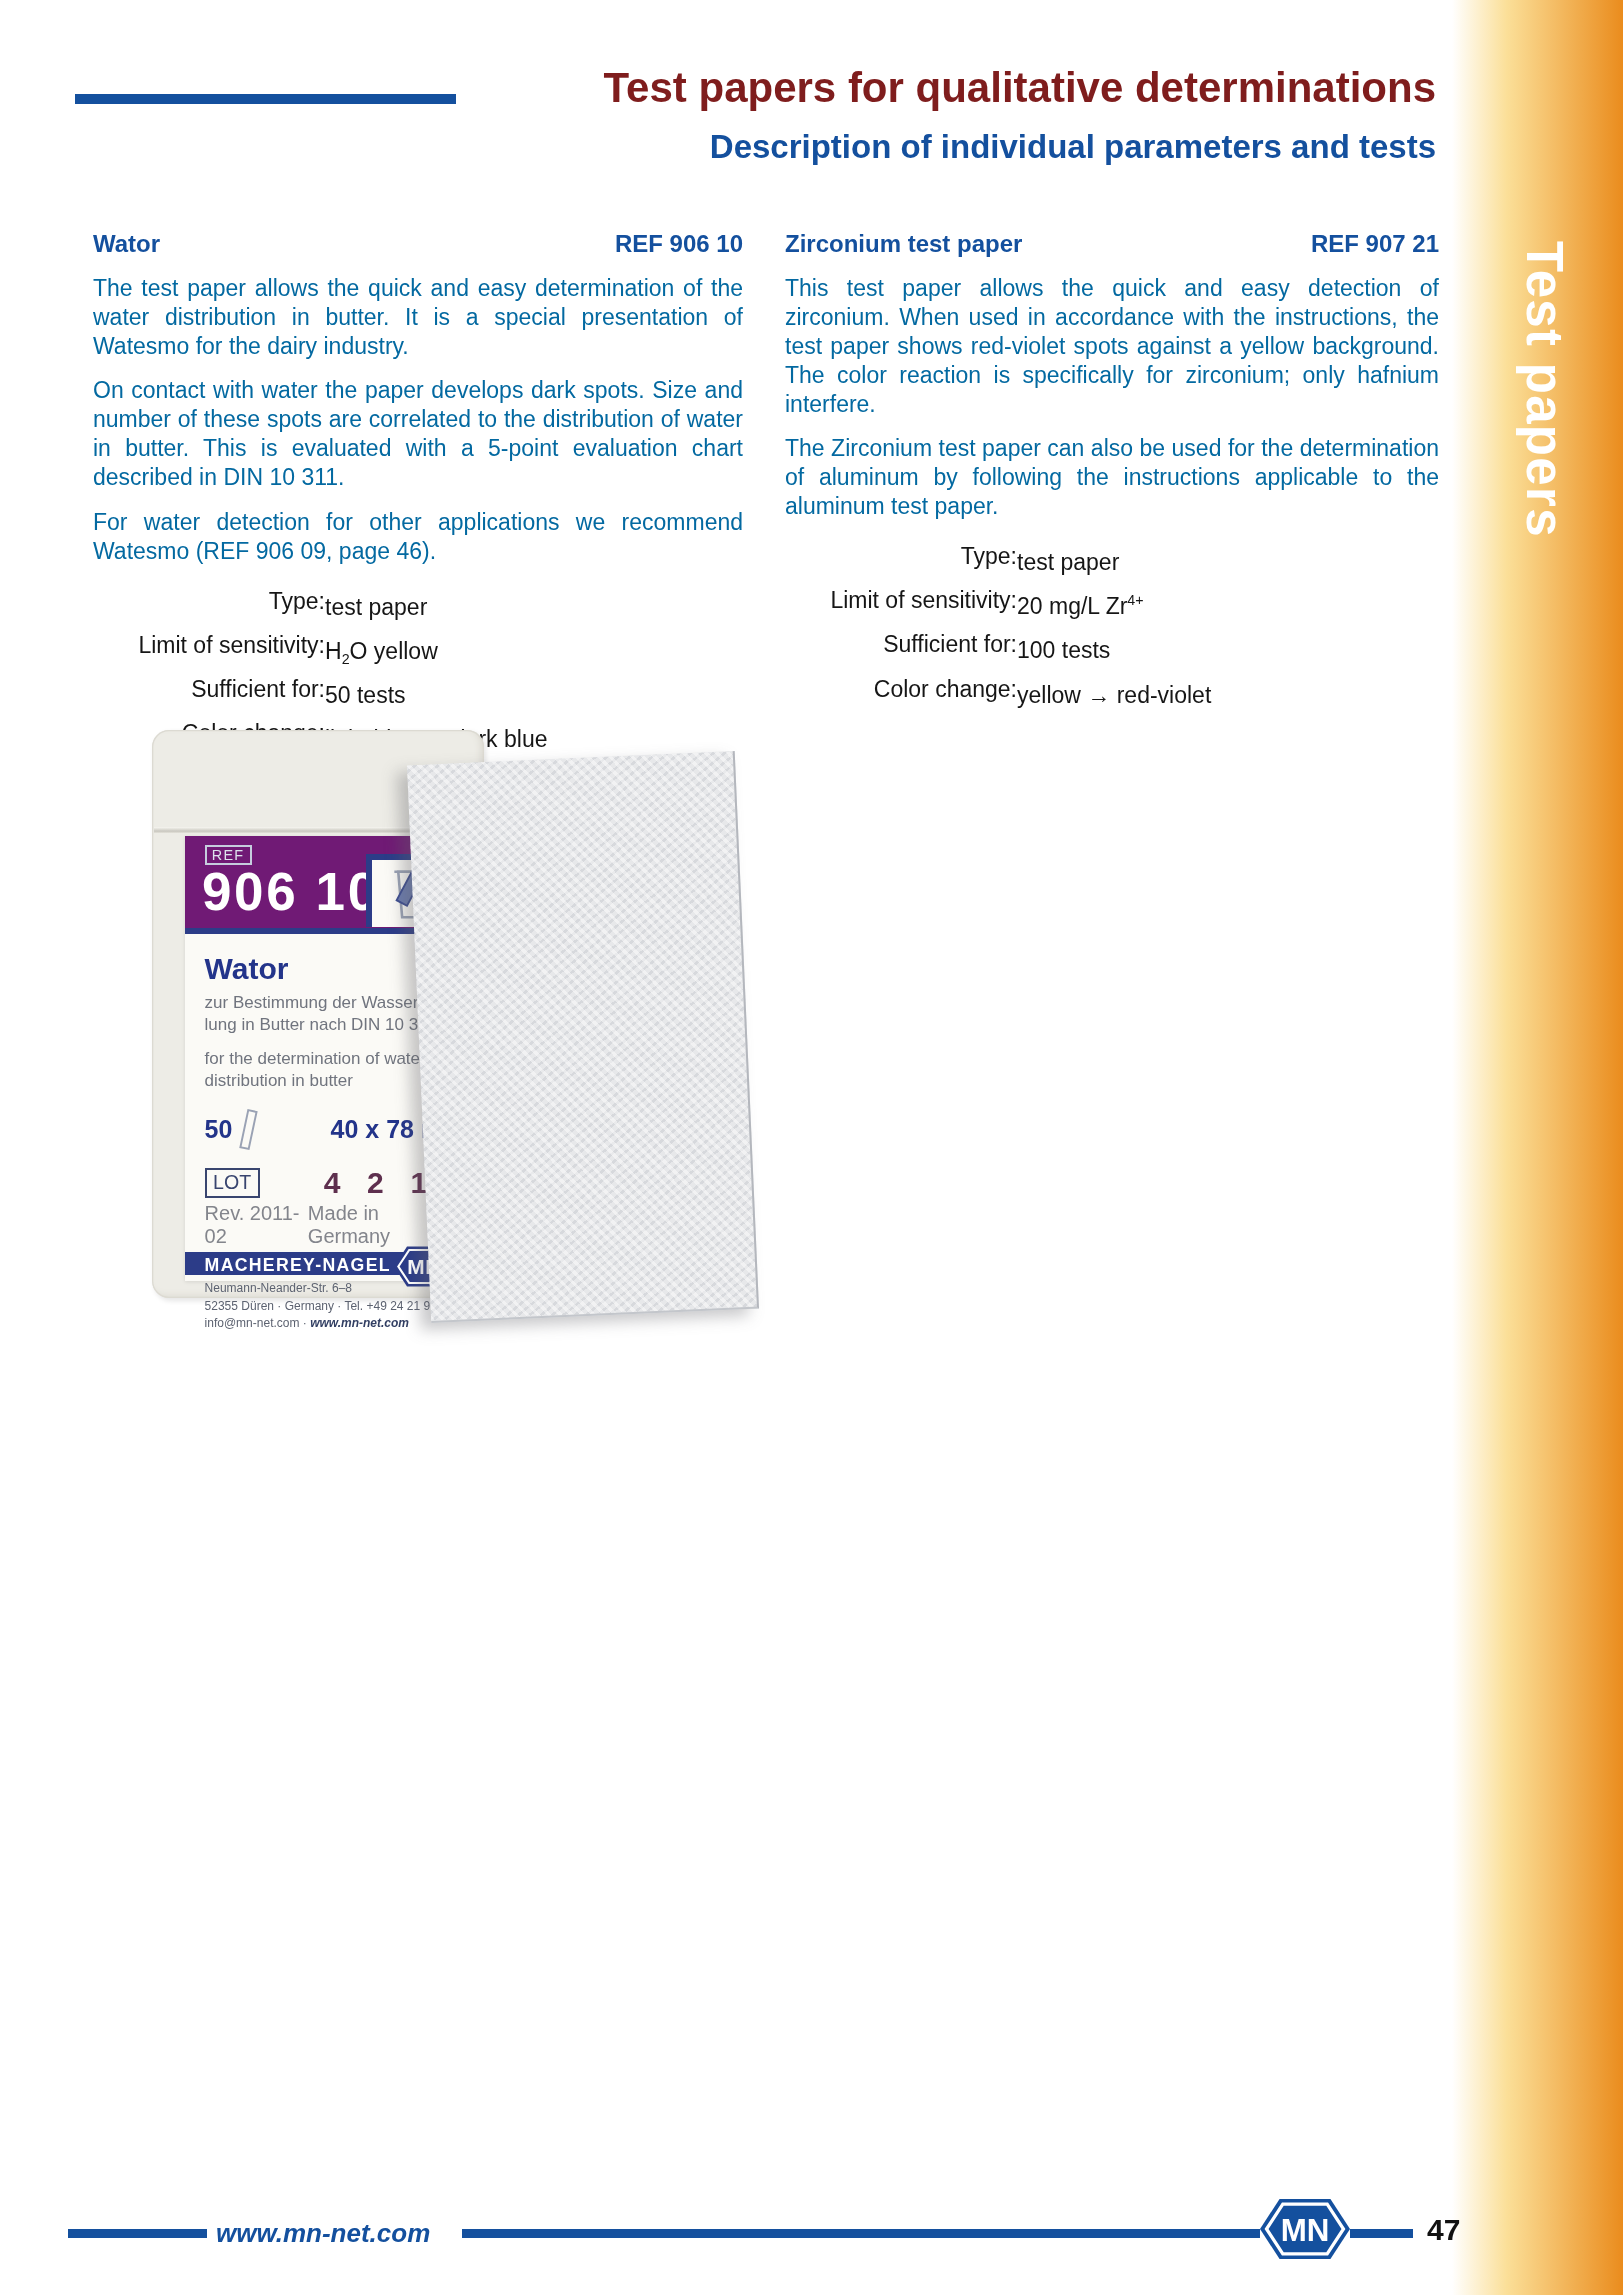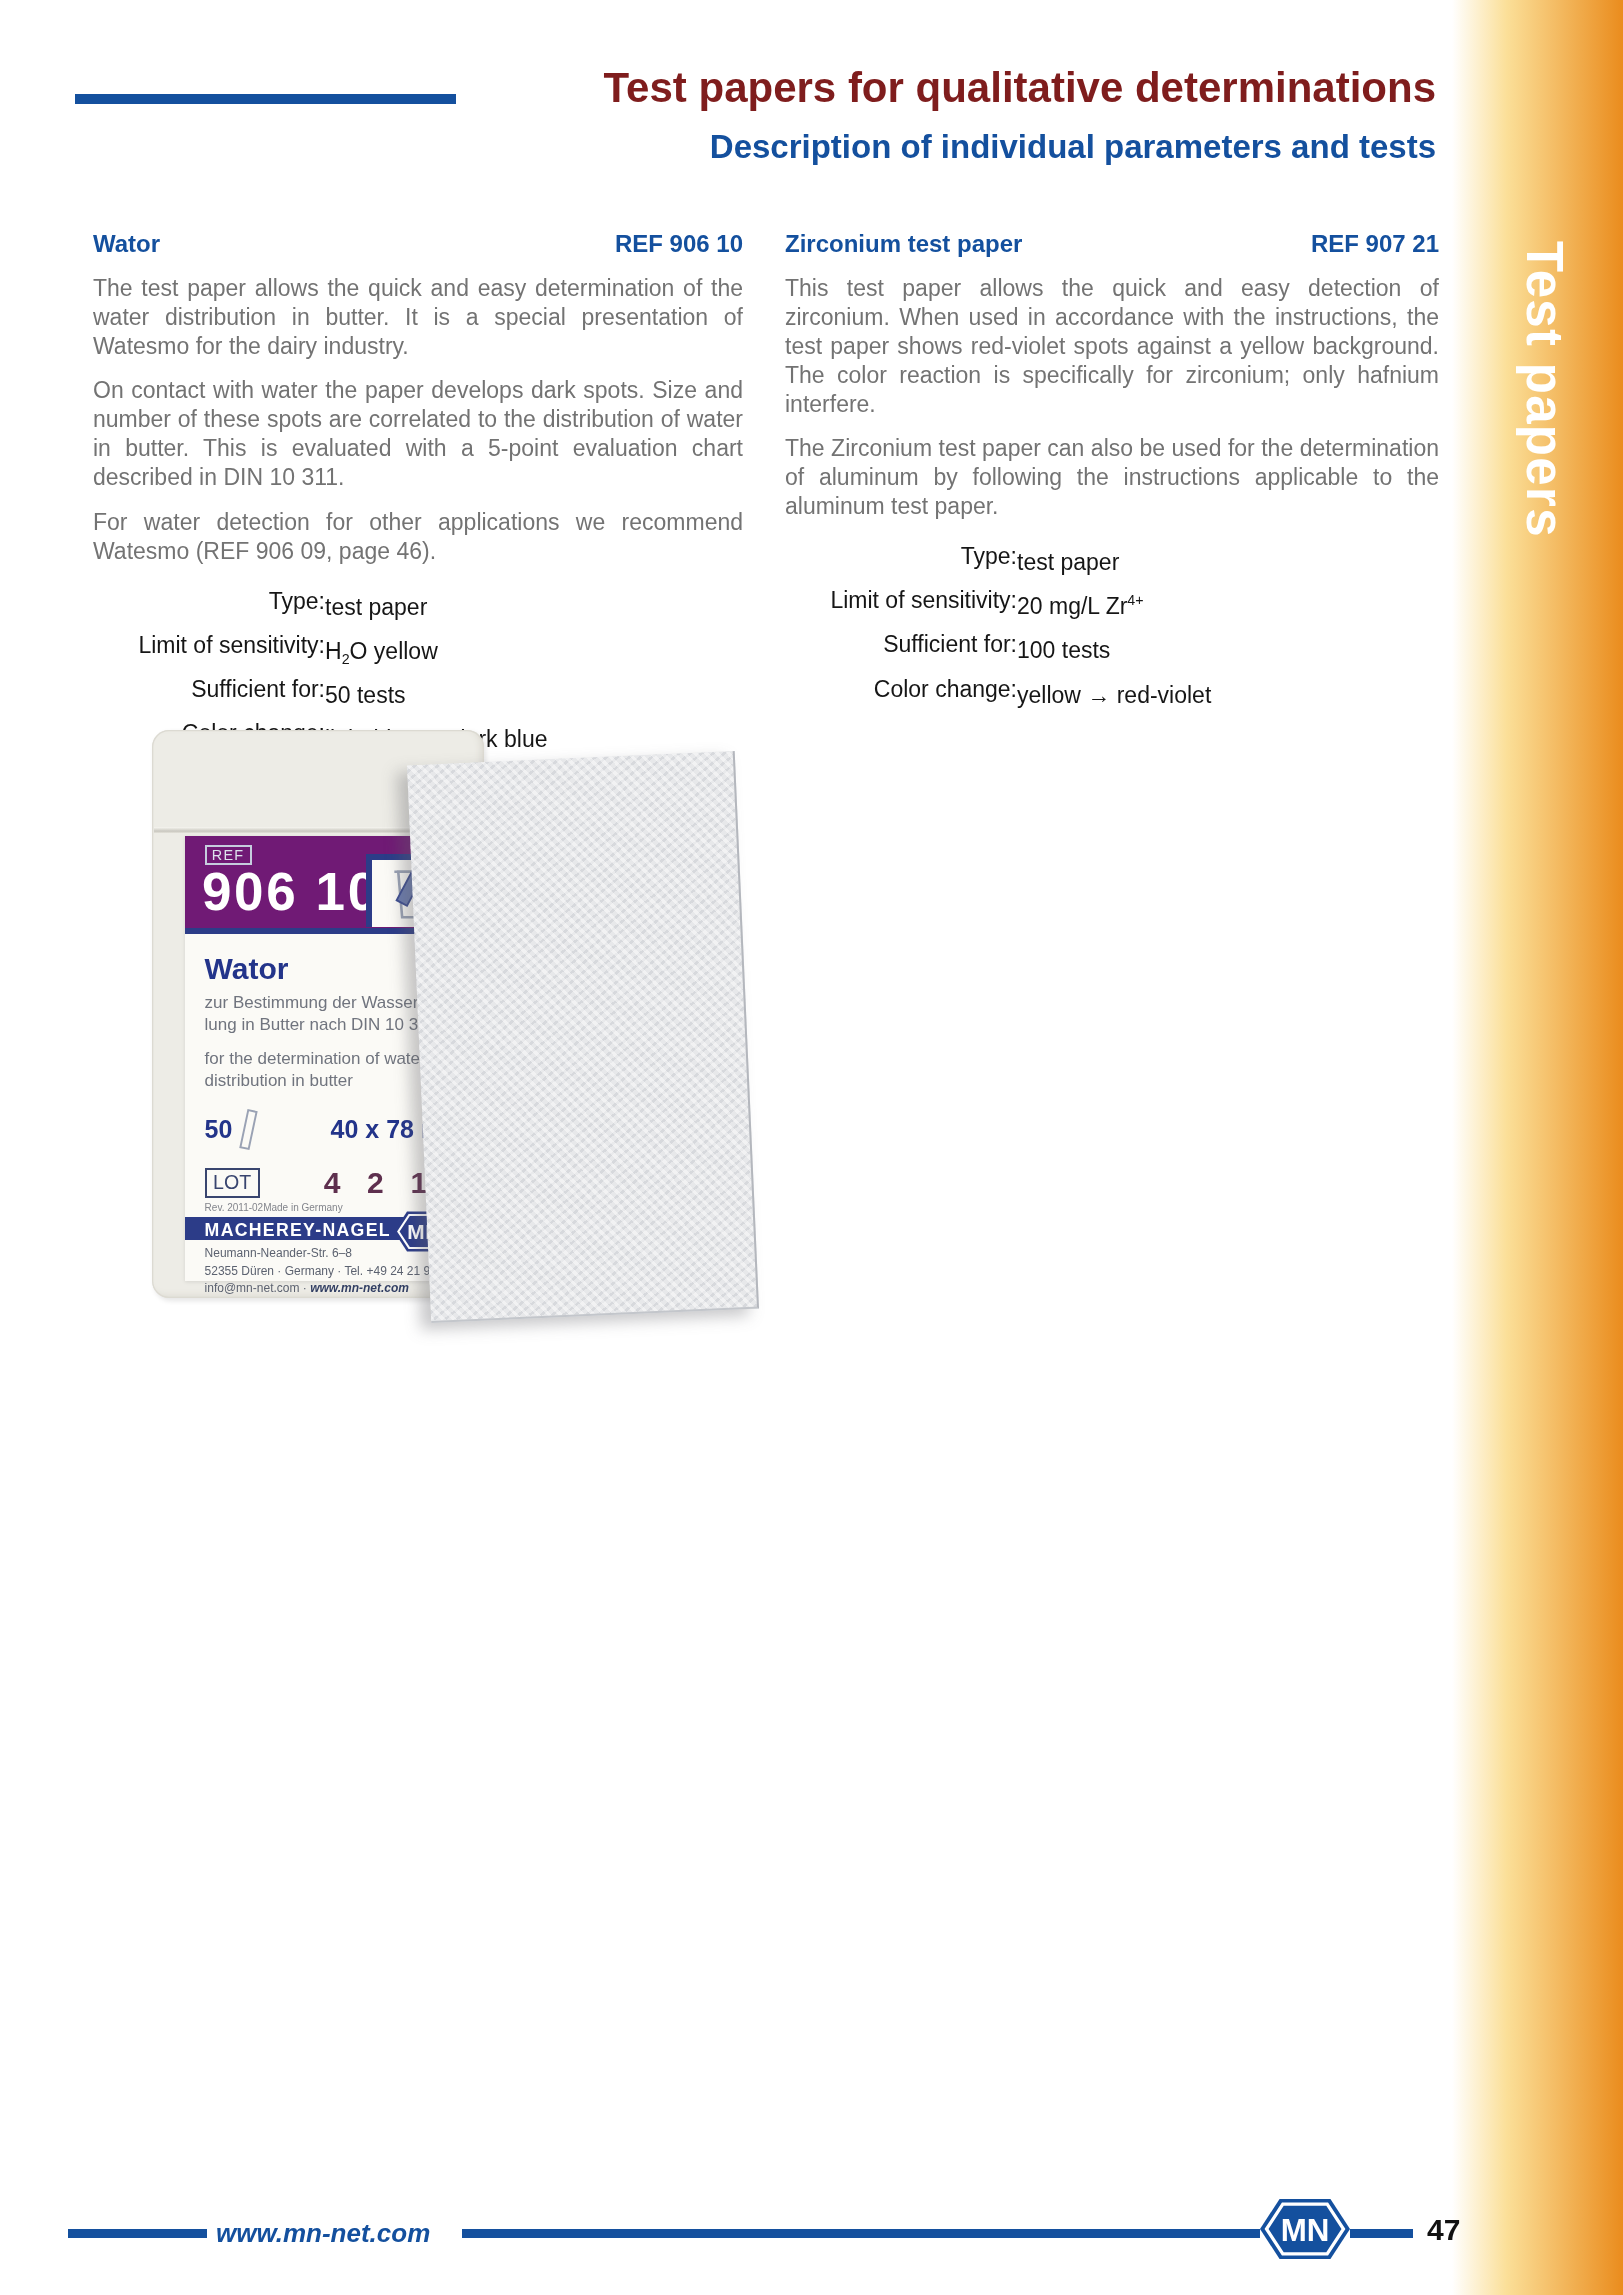--- a/index.html
+++ b/index.html
@@ -13,21 +13,21 @@
   
   .header-line { position:absolute; left:75px; top:94px; width:381px; height:9.8px; background:#14509e; }
   .title    { position:absolute; right:187px; top:64px;  font-size:42px; font-weight:bold; color:#7f1d1d; white-space:nowrap; }
   .subtitle { position:absolute; right:187px; top:128px; font-size:33px; font-weight:bold; color:#14509e; white-space:nowrap; }
 
   
   .col { position:absolute; top:230px; }
   .col-left  { left:93px;  width:650px; }
   .col-right { left:785px; width:654px; }
   .col-head { display:flex; justify-content:space-between; font-size:24px; font-weight:bold; color:#14509e; }
-  .col p { margin-top:15.7px; font-size:23px; line-height:29px; text-align:justify; color:#737373; }
+  .col p { margin-top:15.7px; font-size:23px; line-height:29px; text-align:justify; color:#0369a1; }
   .specs { margin-top:19.6px; }
   .spec-row { display:flex; font-size:23px; line-height:30px; }
   .spec-label { width:232px; flex:none;text-align:right; }
   .spec-value sub { font-size:0.62em; }
   .spec-value sup { font-size:0.62em; }
 
   
   .product { position:absolute; left:152px; top:730px; width:615px; height:609px; }
   .pbox {
     position:absolute; left:0; top:0; width:332px; height:568px;
@@ -50,21 +50,21 @@
   .plabel-name { margin:18.3px 0 0 19.6px; font-size:30px; font-weight:bold; color:#23348a; }
   .desc-de { margin:5.9px 0 0 19.6px;  font-size:17px; line-height:21.6px; color:#70747e; }
   .desc-en { margin:13px 0 0 19.6px; font-size:17px; line-height:21.6px; color:#70747e; }
   .qty-row { margin:17px 19.6px 0 19.6px; display:flex; align-items:center;
     font-size:25px; font-weight:bold; color:#23348a; }
   .qty-strip { margin-left:6.5px; }
   .qty-size { margin-left:auto; }
   .lot-row { margin:14.4px 0 0 19.6px; display:flex; align-items:center; height:34px;gap:30px; }
   .lot-tag { border:2px solid #39456f; color:#39456f; font-size:19.6px; padding:1.3px 6.5px; }
   .lot-num { margin-left:34px; font-size:30px; font-weight:bold; color:#5e2f4e; letter-spacing:9.2px; white-space:nowrap; }
-  .rev-row { margin:2.6px 37px 0 19.6px; display:flex; justify-content:flex-start; font-size:10px; color:#83858c; }
+  .rev-row { margin:2.6px 37px 0 19.6px; display:flex; justify-content:flex-start; font-size:20px; color:#83858c; }
   .brand-bar { position:relative; margin-top:3.3px; height:23px; background:#2c3c88;
     color:#fff; font-size:17.7px; font-weight:bold; letter-spacing:1.3px; line-height:27.5px; padding-left:19.6px; }
   .label-hex { position:absolute; right:31px; top:-13px; }
   .address { margin:5.2px 0 0 19.6px; font-size:12px; line-height:17.7px; color:#5c6270; }
   .address .url { font-weight:bold; font-style:italic; color:#323f63; }
   .side-code { position:absolute; left:257px; top:298px; transform:rotate(-90deg); transform-origin:left top;
     font-size:11px; color:#83858c; white-space:nowrap; }
 
   .sheet {
     position:absolute; left:267px; top:27.5px; width:328px; height:558px;

